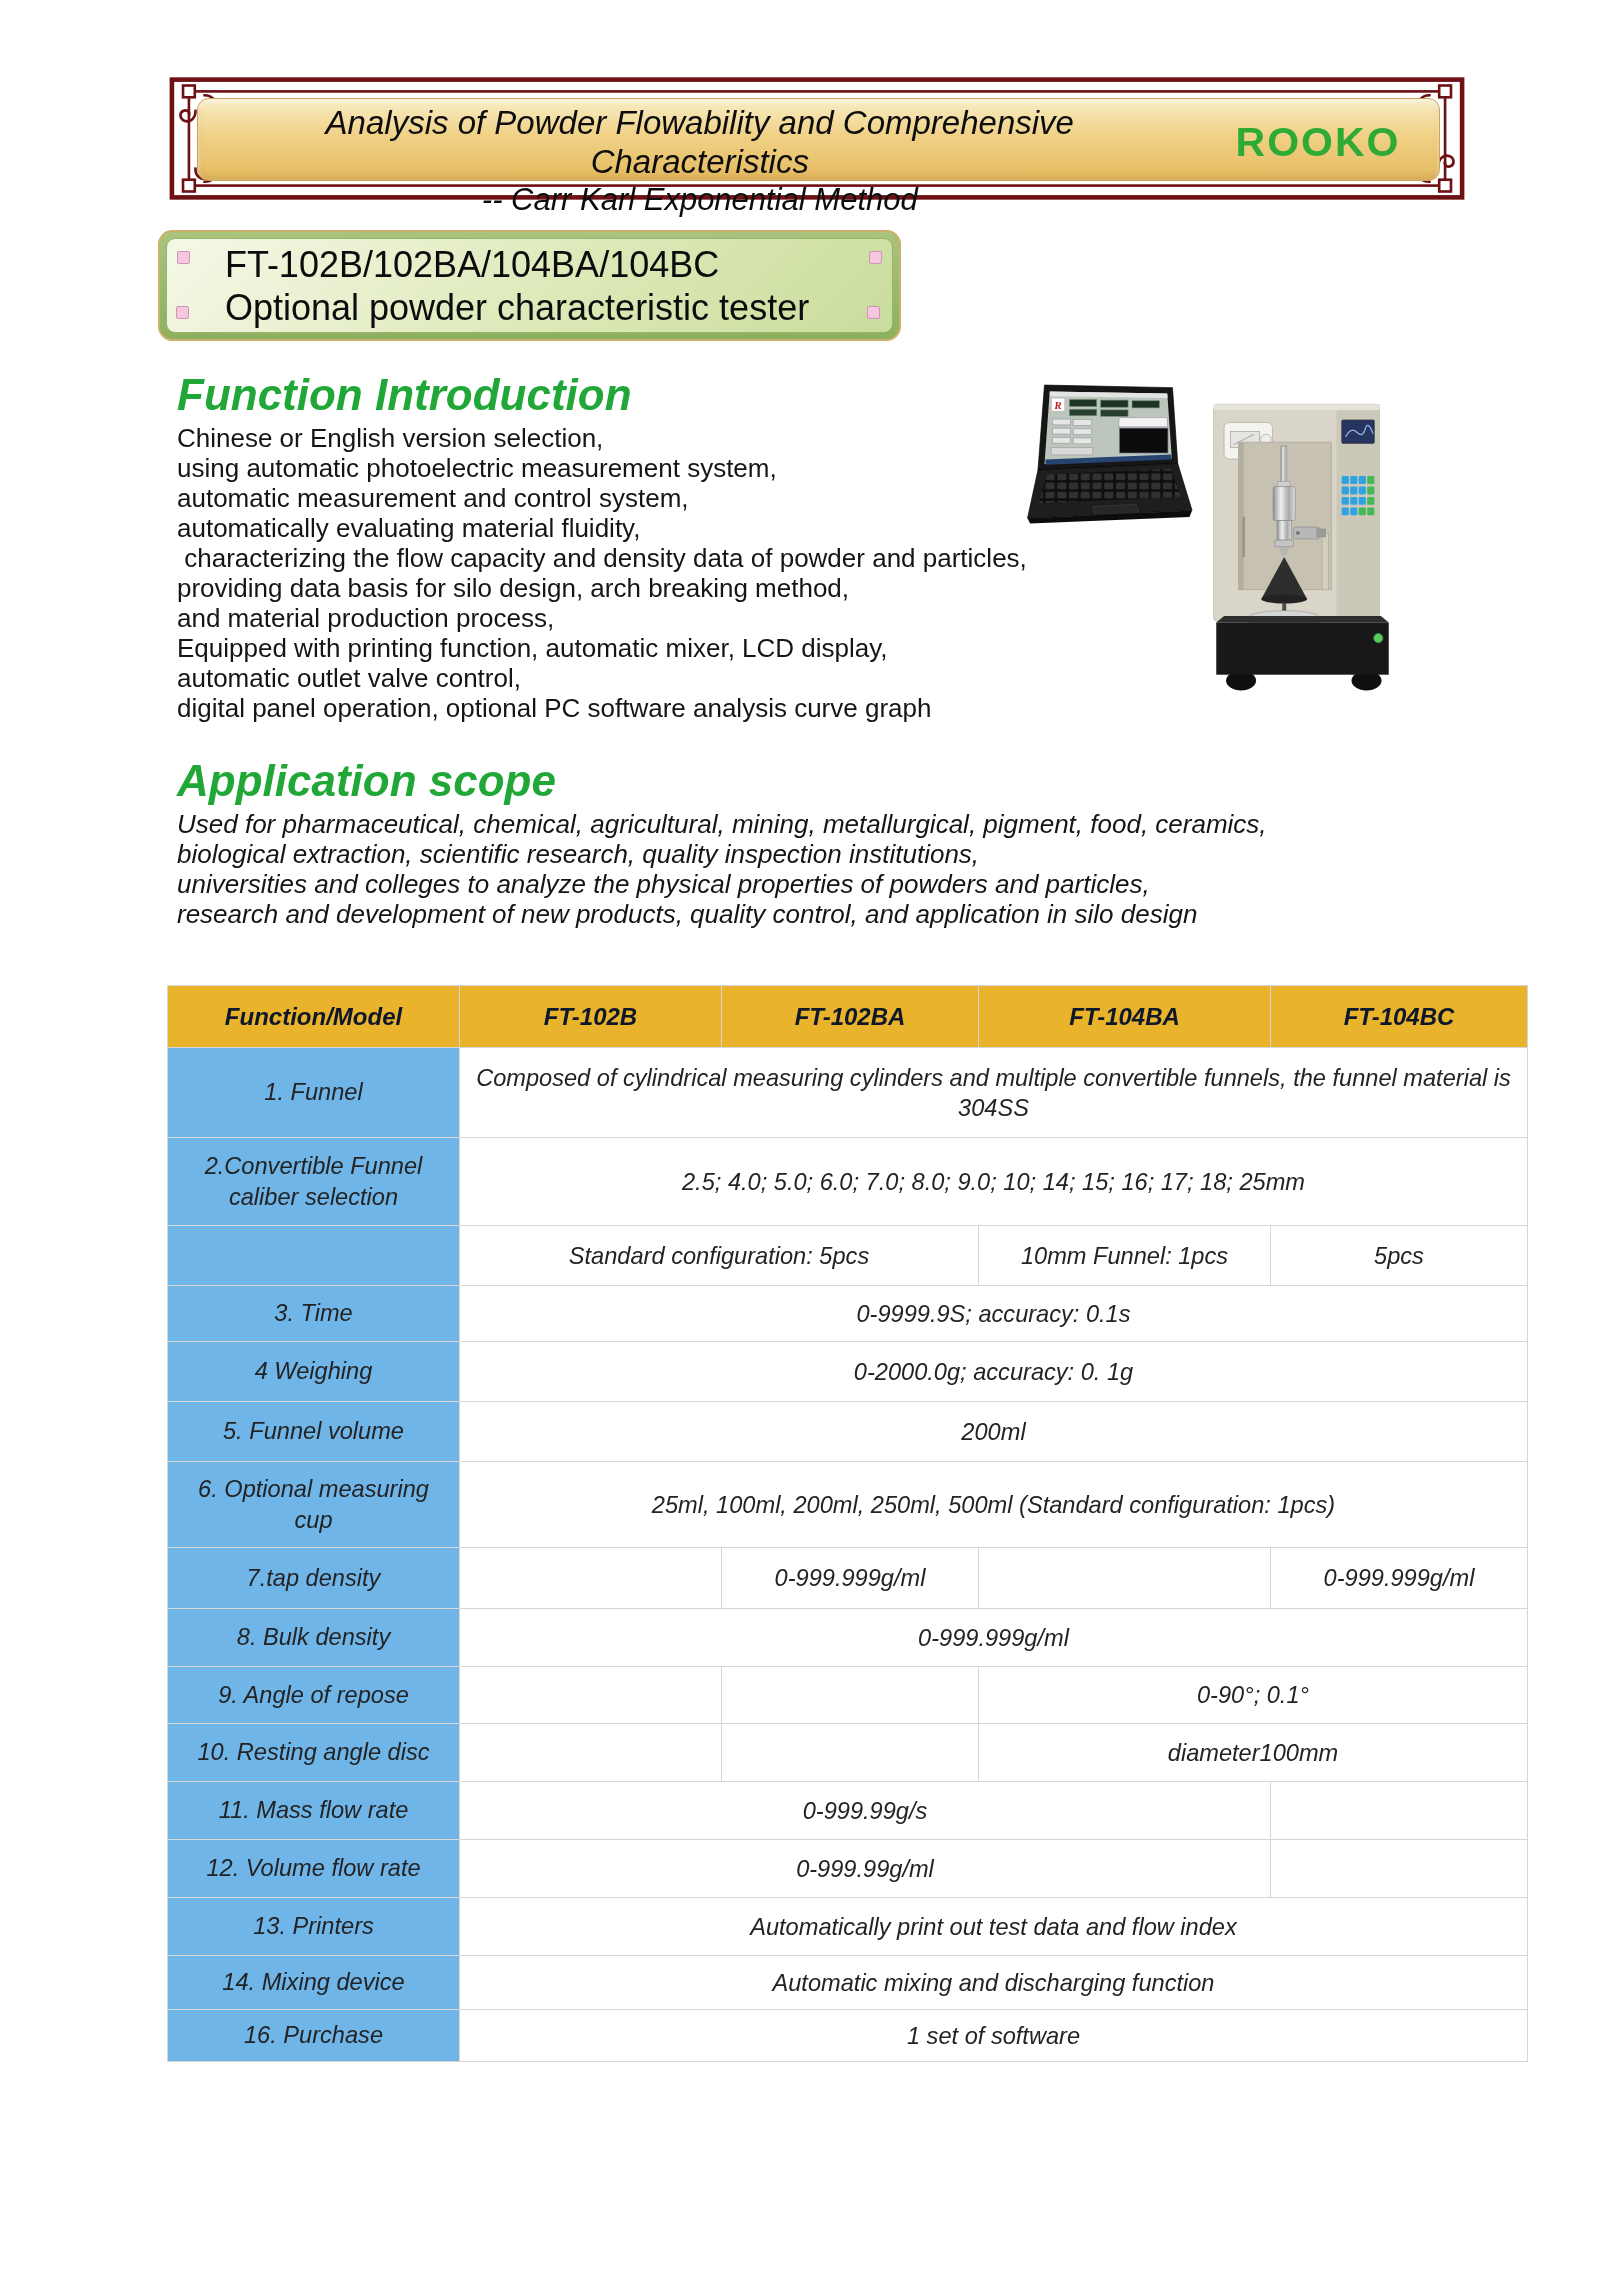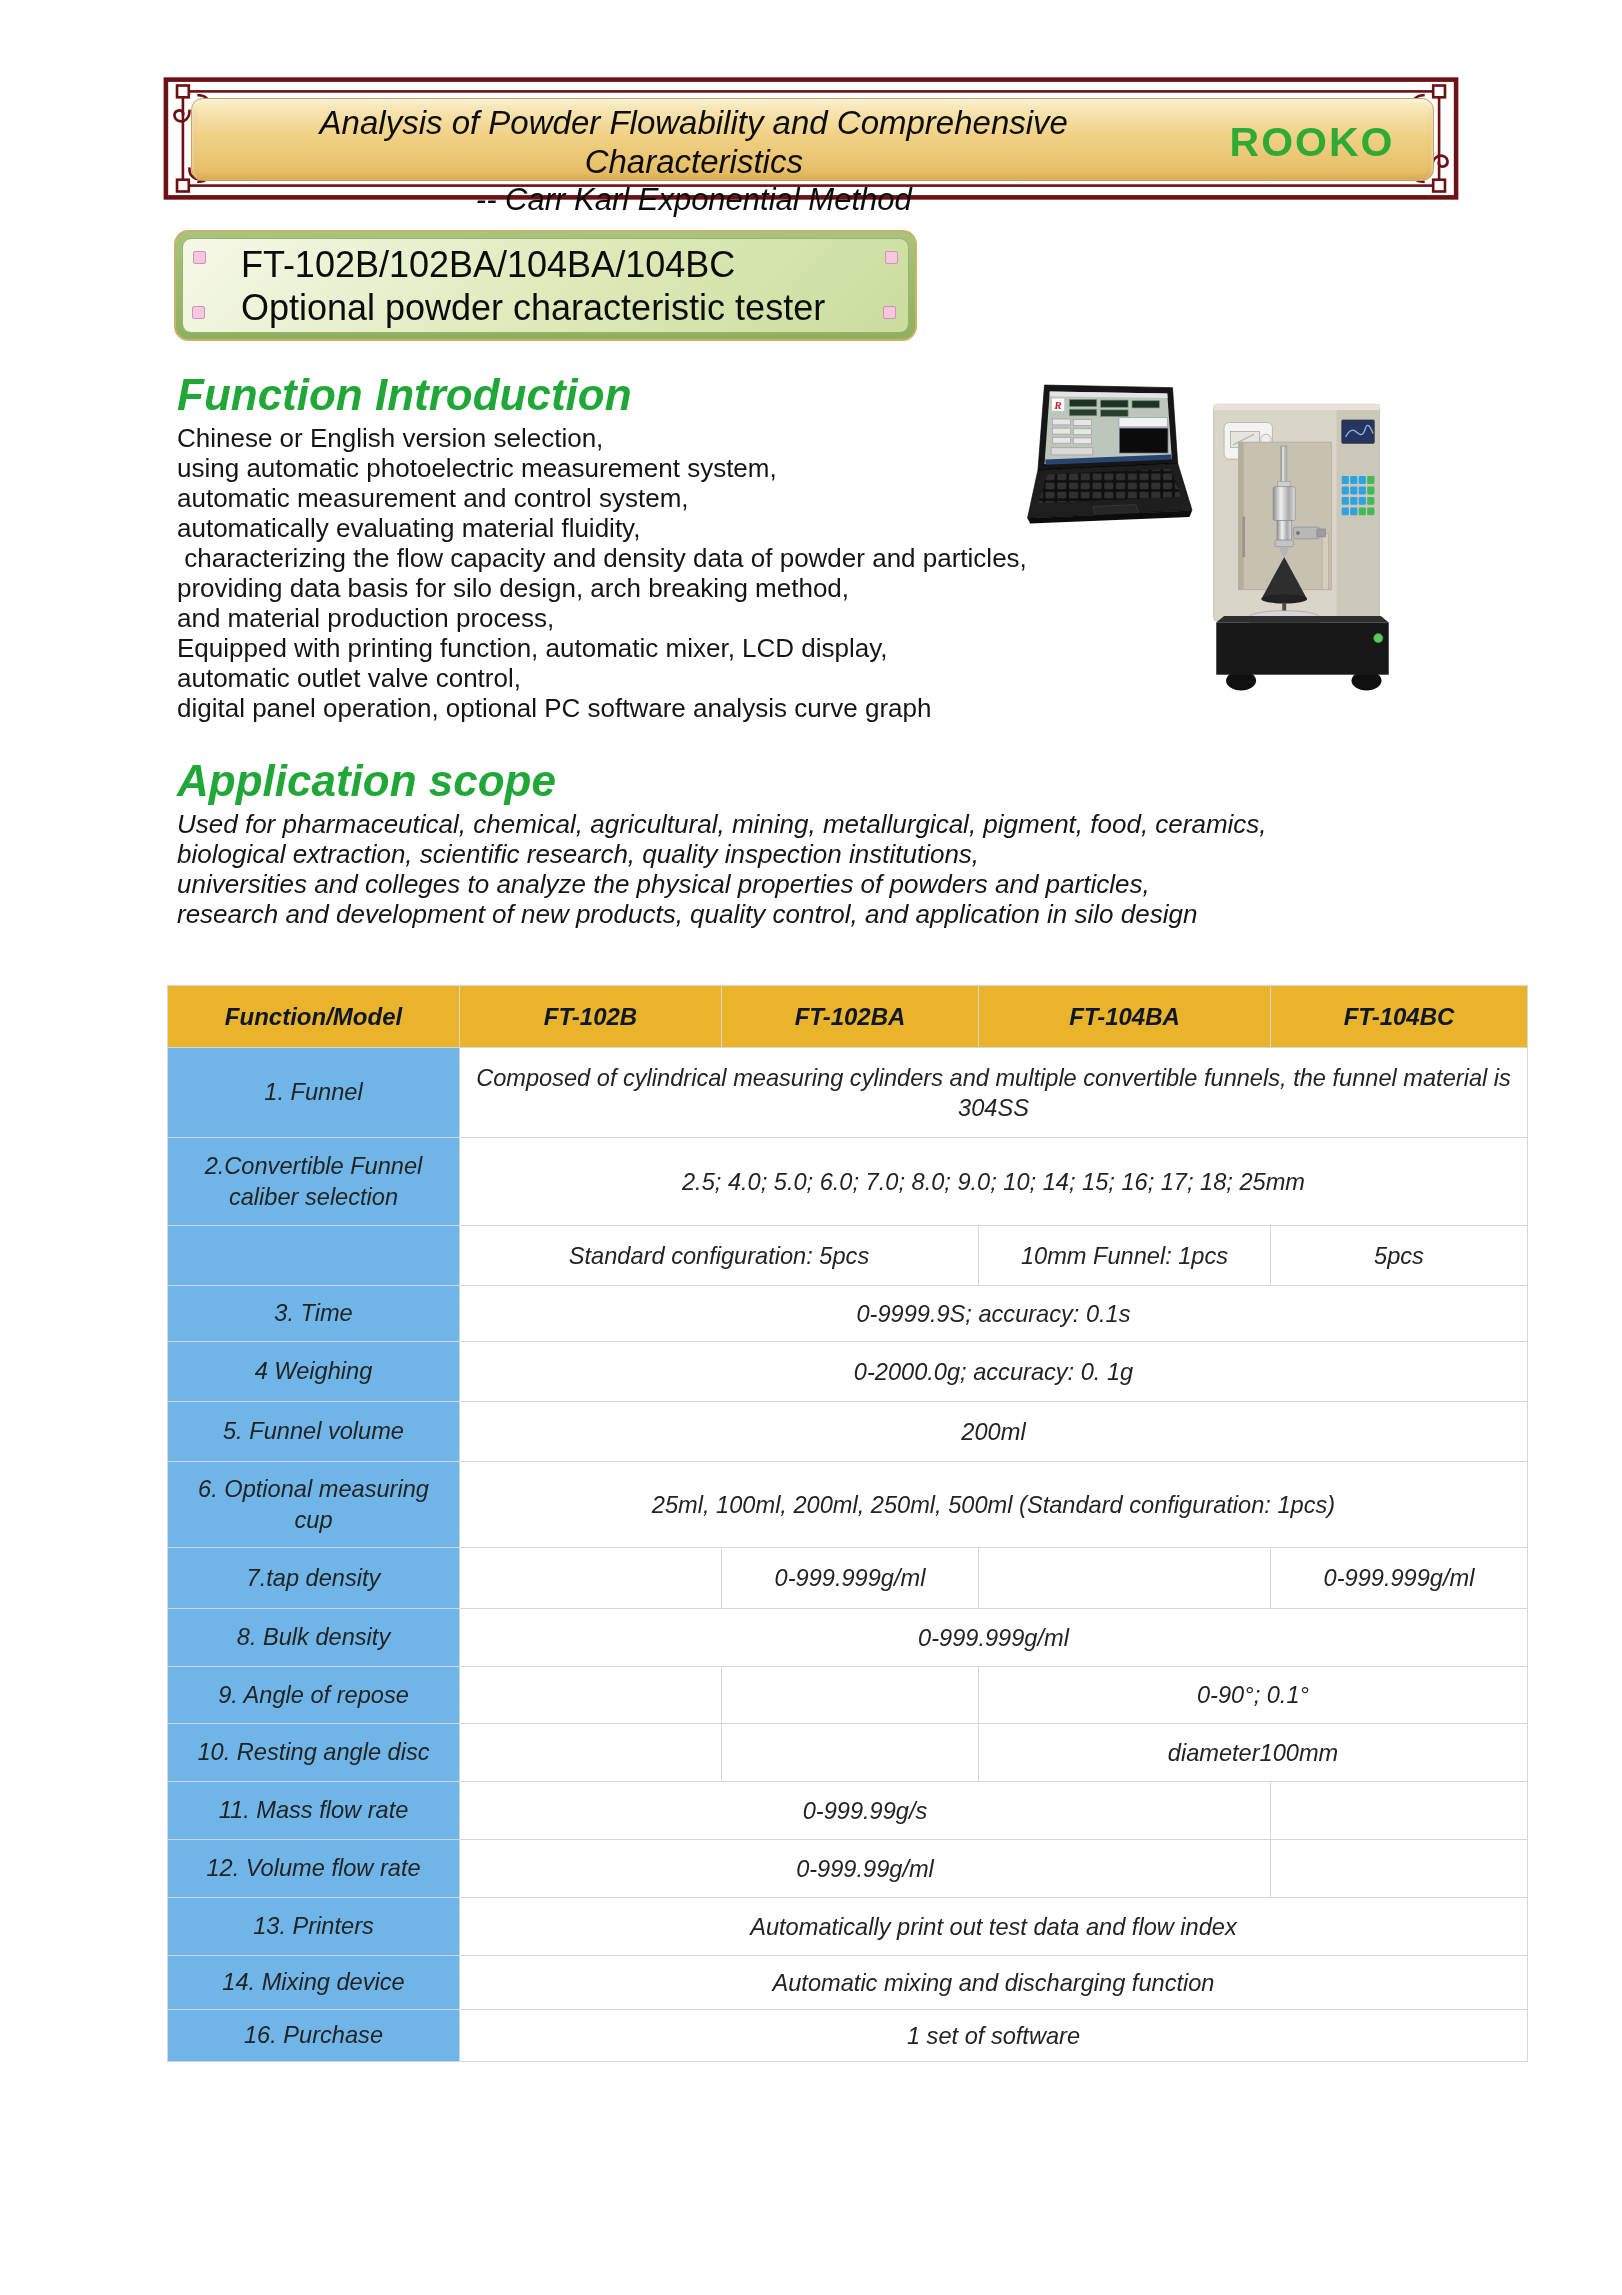--- a/index.html
+++ b/index.html
@@ -1,31 +1,31 @@
 <!DOCTYPE html>
 <html style="font-size:10.5px"><head>
 <meta charset="utf-8">
 <style>
   html,body{margin:0;padding:0;background:#ffffff;}
   body{width:1623px;height:2295px;position:relative;font-family:"Liberation Sans",sans-serif;color:#111;}
 
   
-  .banner{position:absolute;left:163px;top:77px;width:1296px;height:123px;}
+  .banner{position:absolute;left:169px;top:77px;width:1296px;height:123px;}
   .banner svg.frame{position:absolute;left:0;top:0;}
   .plaque{position:absolute;left:27.5px;top:21px;width:1241px;height:81px;
     background:linear-gradient(180deg,#f9eec6 0%,#f0d186 45%,#e5ba60 100%);
     border:1.3px solid #c9a255;border-radius:11.8px;
     box-shadow:inset 0 2px 5.2px rgba(255,255,255,.8), inset 0 -2.6px 6.5px rgba(160,110,30,.35);}
   .title-wrap{position:absolute;left:18.3px;top:3.9px;width:968px;text-align:center;font-style:italic;color:#0d0d0d;}
   .title-l1{font-size:33px;line-height:39px;font-weight:500;}
   .title-l2{font-size:31px;line-height:37px;font-weight:500;}
   .brand{position:absolute;right:38px;top:19.6px;font-size:41px;font-weight:bold;color:#2faa35;letter-spacing:2px;}
 
   
-  .model-box{position:absolute;left:174px;top:230px;width:743px;height:111px;
+  .model-box{position:absolute;left:158px;top:230px;width:743px;height:111px;
     background:linear-gradient(180deg,#aac37d 0%,#8db05e 100%);
     border:2px solid #cdb06a;border-radius:14.4px;padding:5.9px;box-sizing:border-box;}
   .model-inner{position:relative;width:100%;height:100%;border:1.3px solid #9ab36c;border-radius:9.2px;
     background:linear-gradient(135deg,#f5f8e8 0%,#dde9b8 55%,#c9dd9d 100%);
     display:flex;flex-direction:column;justify-content:center;padding-left:58px;box-sizing:border-box;}
   .model-l1,.model-l2{font-size:36px;line-height:43px;color:#0c0c0c;font-weight:500;}
   .pin{position:absolute;width:11px;height:11px;border-radius:2px;background:#f7c7de;border:1.3px solid #cf93b8;}
   .pin.tl{left:10.5px;top:11.8px;} .pin.bl{left:9.2px;bottom:13px;}
   .pin.tr{right:10.5px;top:11.8px;} .pin.br{right:11.8px;bottom:13px;}
 

